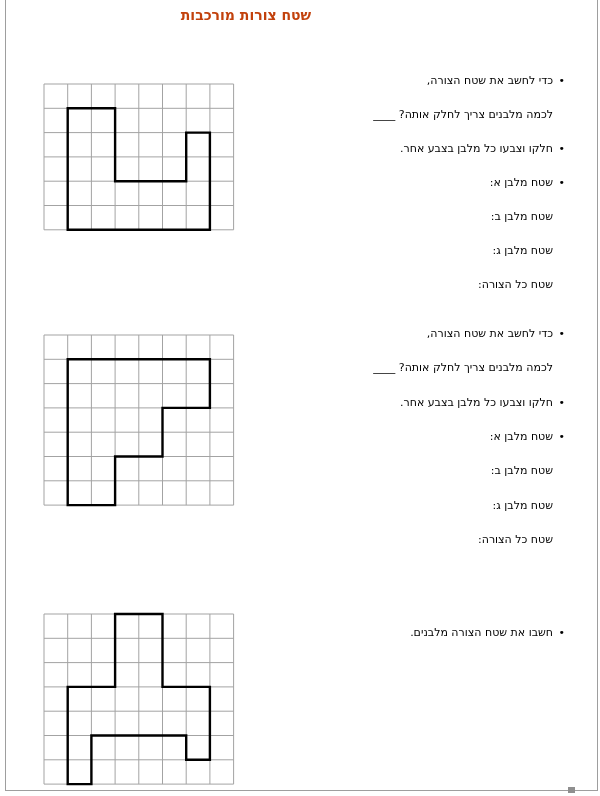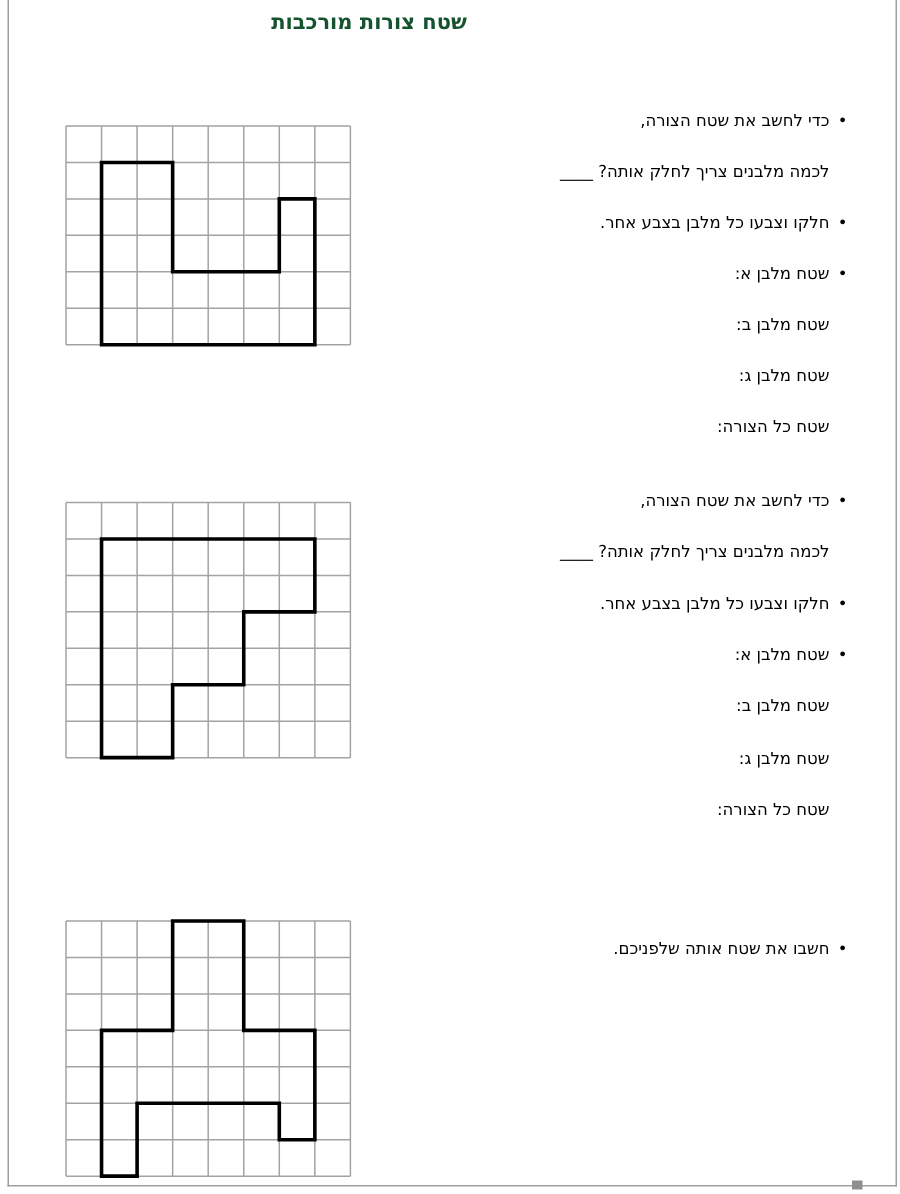--- a/index.html
+++ b/index.html
@@ -5,21 +5,21 @@
   * { margin:0; padding:0; box-sizing:border-box; }
   html,body { width:600px; height:796px; background:#ffffff; }
   body { position:relative; font-family:"DejaVu Sans","Liberation Sans",sans-serif; overflow:hidden; }
   .page { position:absolute; inset:0; background:#fff; }
   .edge { position:absolute; background:#9e9e9e; }
   .edge-left   { left:5px;  top:0;     width:1px;  height:791px; }
   .edge-right  { left:597px;top:0;     width:1px;  height:791px; }
   .edge-bottom { left:5px;  top:790px; width:593px;height:1px;  }
   .handle { position:absolute; left:568px; top:787px; width:7px; height:6px; background:#8f8f8f; }
   .title { position:absolute; top:4px; left:0; width:492px; text-align:center;
-           font-size:14px; font-weight:bold; color:#14532d; line-height:22px; }
+           font-size:14px; font-weight:bold; color:#c2410c; line-height:22px; }
   .figure { position:absolute; }
   .section { position:absolute; right:47px; }
   .line { position:absolute; right:0; white-space:nowrap; direction:rtl; text-align:right;
           font-size:11px; line-height:15px; color:#000; }
   .bullet { position:absolute; right:-12px; top:0; font-size:11px; color:#000; }
 </style>
 </head>
 <body>
 
 <div class="page">
@@ -94,17 +94,17 @@
       <span>שטח מלבן ג:</span>
     </div>
     <div class="line" style="top:206px;">
       <span>שטח כל הצורה:</span>
     </div>
   </div>
 
   <div class="section" style="top:625px;">
     <div class="line" style="top:0;">
       <span class="bullet">•</span>
-      <span>חשבו את שטח אותה שלפניכם.</span>
+      <span>חשבו את שטח הצורה מלבנים.</span>
     </div>
   </div>
 
 </div>
 
 </body></html>

